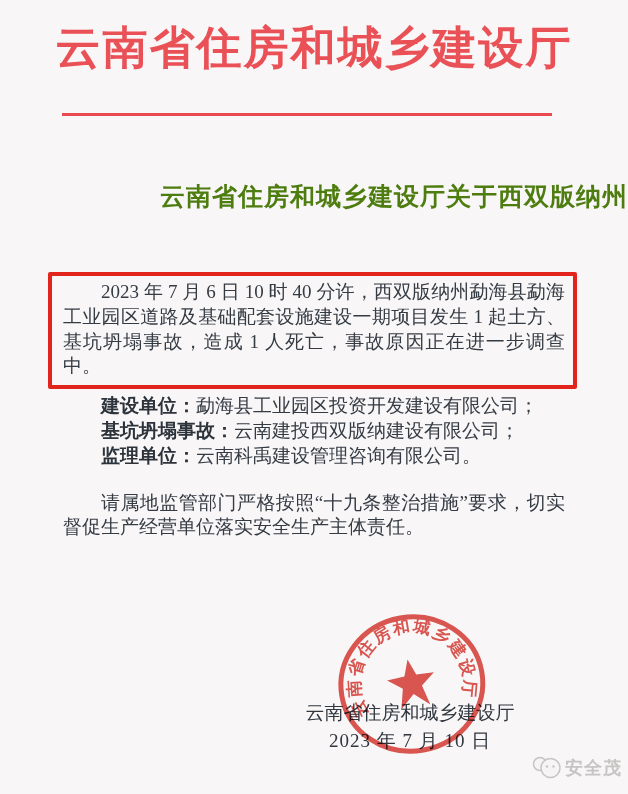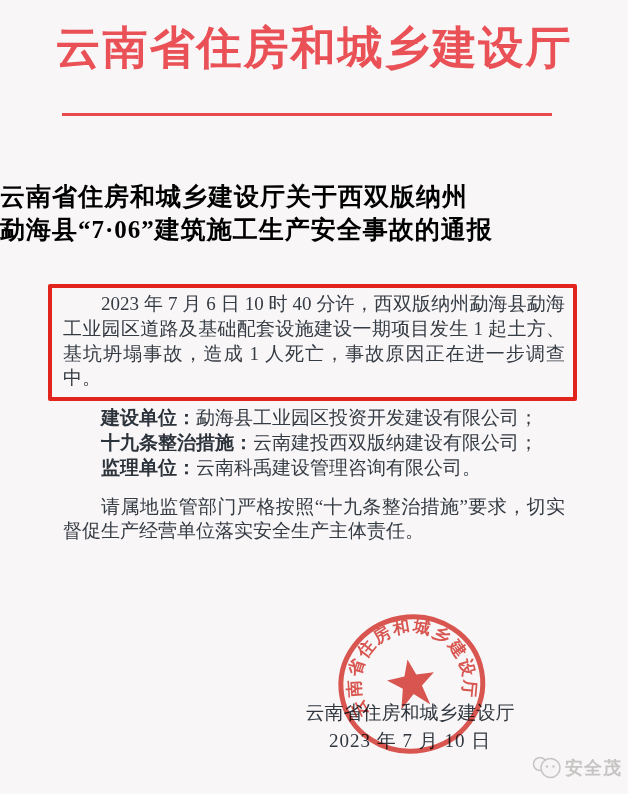--- a/index.html
+++ b/index.html
@@ -21,57 +21,57 @@
     color: #ea5157;
   }
   .header-rule {
     position: absolute;
     top: 113px; left: 62px; width: 490px; height: 3px;
     background: #e9494f;
   }
   .doc-title {
     position: absolute;
     top: 180px; left: 0; width: 100%;
-    text-align: left;
+    text-align: right;
     font-size: 25px;
     line-height: 33px;
     font-weight: bold;
     letter-spacing: 1px;
-    color: #000000;
+    color: #4d7c0f;
   }
   .content {
     position: absolute;
     left: 63px; right: 63px; top: 272px;
     color: #343b43;
   }
   .para {
     margin: 0;
     font-size: 19px;
     line-height: 24.8px;
     text-align: justify;
     text-indent: 2em;
     color: #343b43;
   }
   .red-box {
     border: 4px solid #e1251c;
     border-radius: 2px;
-    margin: 12px -12px 5px -15px;
+    margin: 0 -12px 5px -15px;
     padding: 4px 8px 6px 11px;
   }
   .party {
     margin: 0;
     font-size: 19px;
     line-height: 24.8px;
     text-indent: 2em;
     white-space: nowrap;
     font-family: Liberation Serif, serif;
   }
   .party .label { font-weight: bold; color: #2c333b; }
   .para2 { margin-top: 4px; }
-  .para3 { margin-top: 14px; }
+  .para3 { margin-top: 22px; }
   .sign-block {
     position: absolute;
     top: 700px; left: 280px; width: 260px;
     text-align: center;
     font-size: 19px;
     line-height: 26px;
     color: #30373f;
   }
   .sign-date { margin-top: 2px; letter-spacing: 1px; }
   .seal {
@@ -98,31 +98,30 @@
 </head>
 <body>
 
 <div class="page">
 
   <div class="agency-header">云南省住房和城乡建设厅</div>
   <div class="header-rule"></div>
 
   <div class="doc-title">
     <div>云南省住房和城乡建设厅关于西双版纳州</div>
-    <div>勐海县“7·06”建筑施工生产安全事故的通报</div>
   </div>
 
   <div class="content">
 
     <div class="red-box">
       <p class="para">2023 年 7 月 6 日 10 时 40 分许，西双版纳州勐海县勐海工业园区道路及基础配套设施建设一期项目发生 1 起土方、基坑坍塌事故，造成 1 人死亡，事故原因正在进一步调查中。</p>
     </div>
 
     <p class="party"><span class="label">建设单位：</span><span>勐海县工业园区投资开发建设有限公司；</span></p>
-    <p class="party"><span class="label">十九条整治措施：</span><span>云南建投西双版纳建设有限公司；</span></p>
+    <p class="party"><span class="label">基坑坍塌事故：</span><span>云南建投西双版纳建设有限公司；</span></p>
     <p class="party"><span class="label">监理单位：</span><span>云南科禹建设管理咨询有限公司。</span></p>
 
     <p class="para para3">请属地监管部门严格按照“十九条整治措施”要求，切实督促生产经营单位落实安全生产主体责任。</p>
 
   </div>
 
   <div class="sign-block">
     <div>云南省住房和城乡建设厅</div>
     <div class="sign-date">2023 年 7 月 10 日</div>
   </div>

